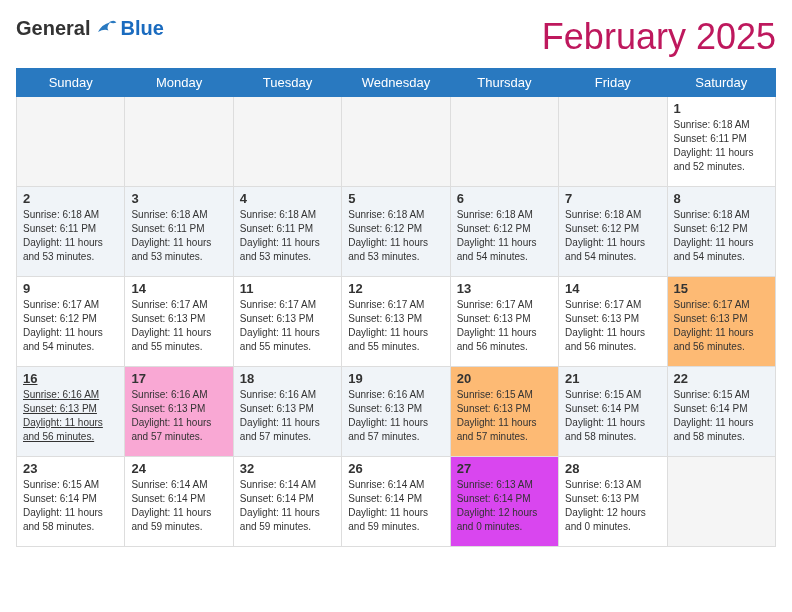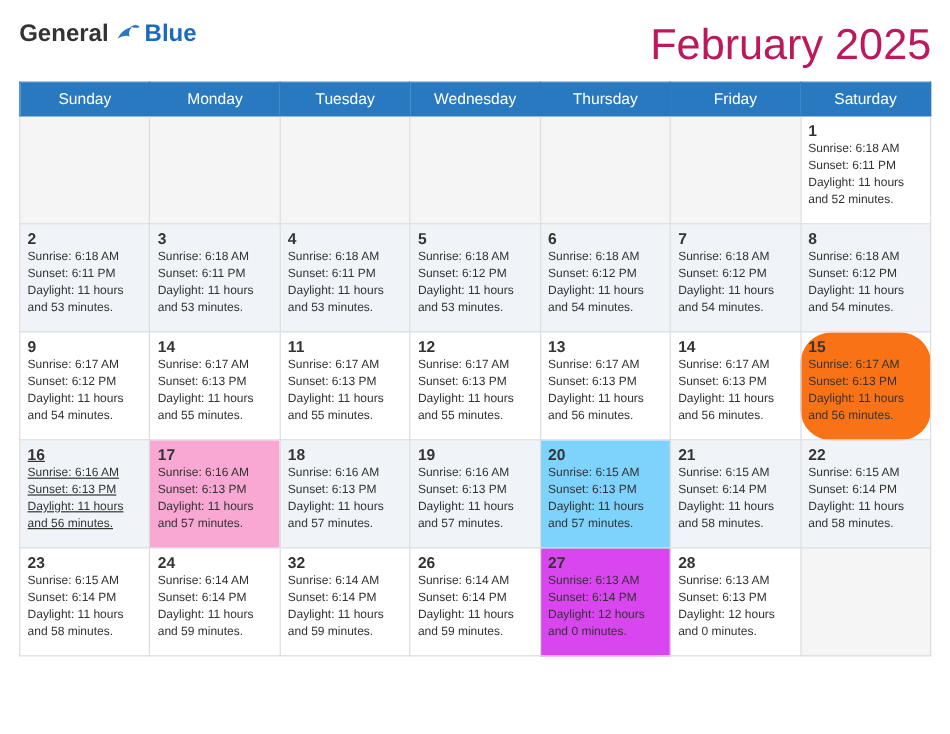--- a/index.html
+++ b/index.html
@@ -238,21 +238,21 @@
 Daylight: 11 hours
 and 56 minutes.</div>
         </td>
         <td style="background-color: rgb(255, 255, 255);">
           <span class="day-num">14</span>
           <div class="day-info" style="white-space: pre-line;">Sunrise: 6:17 AM
 Sunset: 6:13 PM
 Daylight: 11 hours
 and 56 minutes.</div>
         </td>
-        <td style="background-color: #f97316; border-radius: 26px;">
+        <td style="background-color: #fdba74;">
           <span class="day-num">15</span>
           <div class="day-info" style="white-space: pre-line;">Sunrise: 6:17 AM
 Sunset: 6:13 PM
 Daylight: 11 hours
 and 56 minutes.</div>
         </td>
       </tr>
       <tr class="week-row-even">
         <td style="background-color: rgb(240, 244, 248); text-decoration: underline;">
           <span class="day-num">16</span>
@@ -275,21 +275,21 @@
 Daylight: 11 hours
 and 57 minutes.</div>
         </td>
         <td style="background-color: rgb(240, 244, 248); margin-top: 16px;">
           <span class="day-num">19</span>
           <div class="day-info" style="white-space: pre-line;">Sunrise: 6:16 AM
 Sunset: 6:13 PM
 Daylight: 11 hours
 and 57 minutes.</div>
         </td>
-        <td style="background-color: #7dd3fc;">
+        <td style="background-color: #fdba74;">
           <span class="day-num">20</span>
           <div class="day-info" style="white-space: pre-line;">Sunrise: 6:15 AM
 Sunset: 6:13 PM
 Daylight: 11 hours
 and 57 minutes.</div>
         </td>
         <td style="background-color: rgb(240, 244, 248);">
           <span class="day-num">21</span>
           <div class="day-info" style="white-space: pre-line;">Sunrise: 6:15 AM
 Sunset: 6:14 PM

